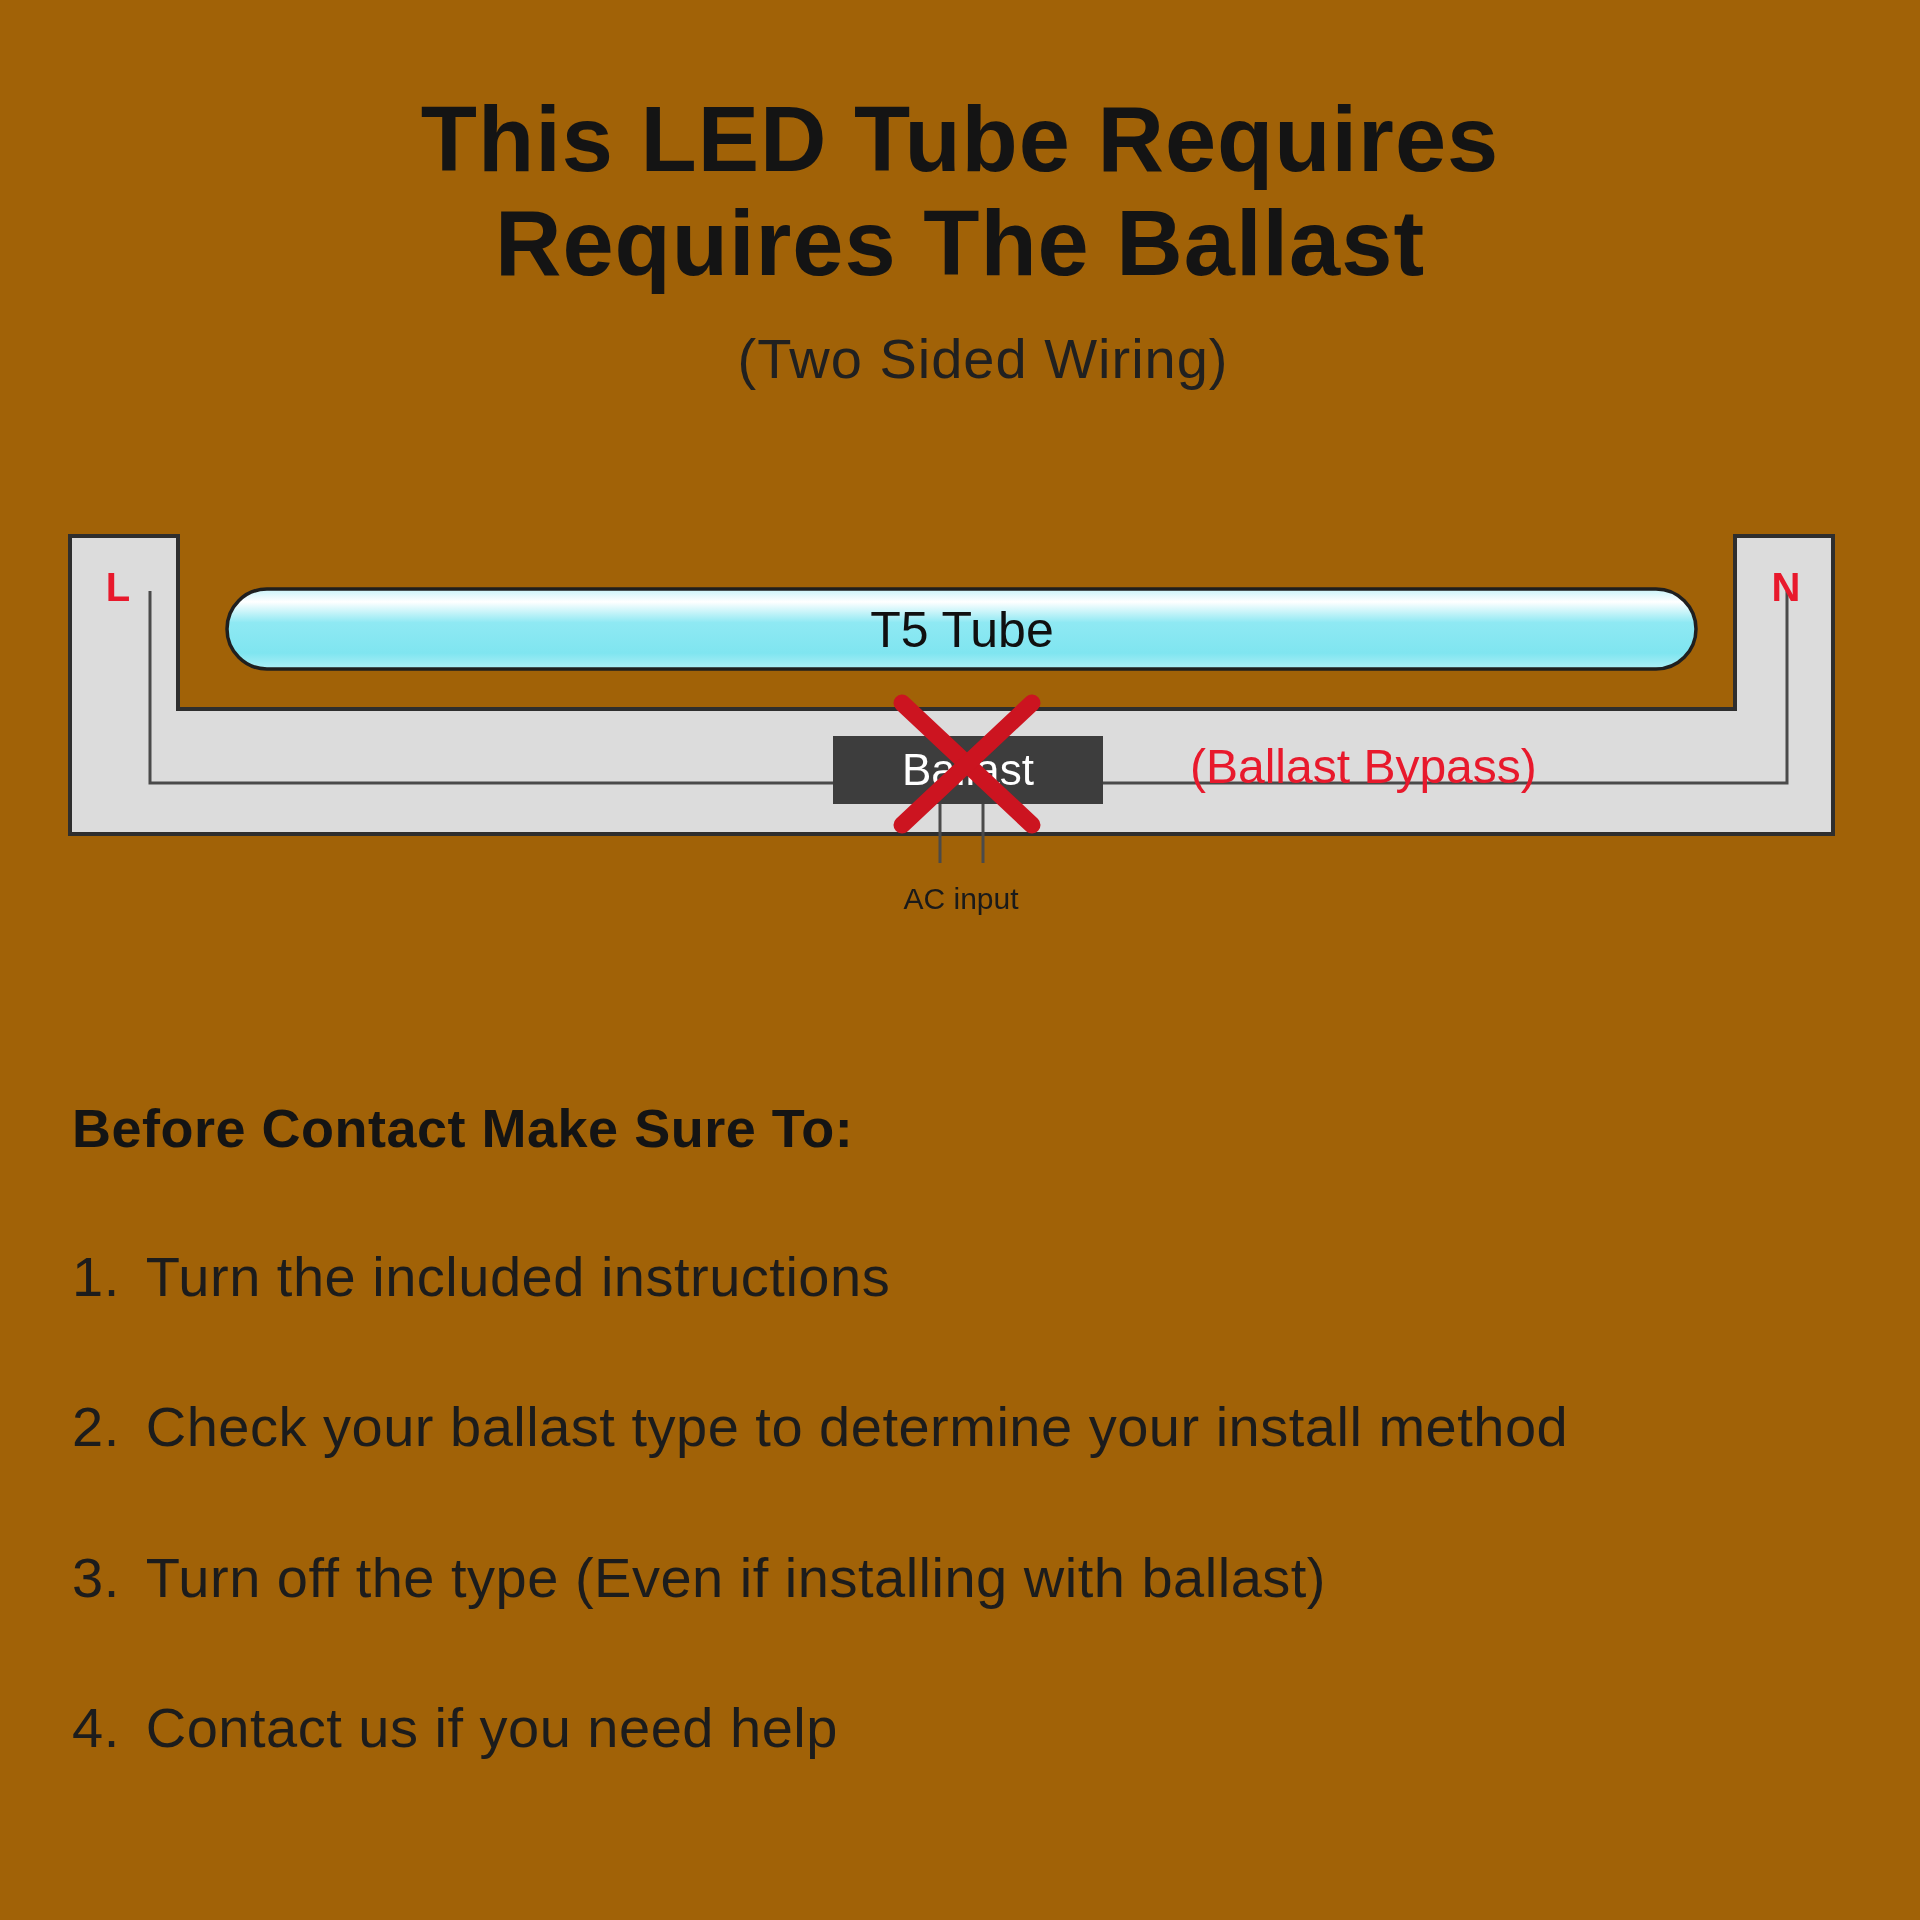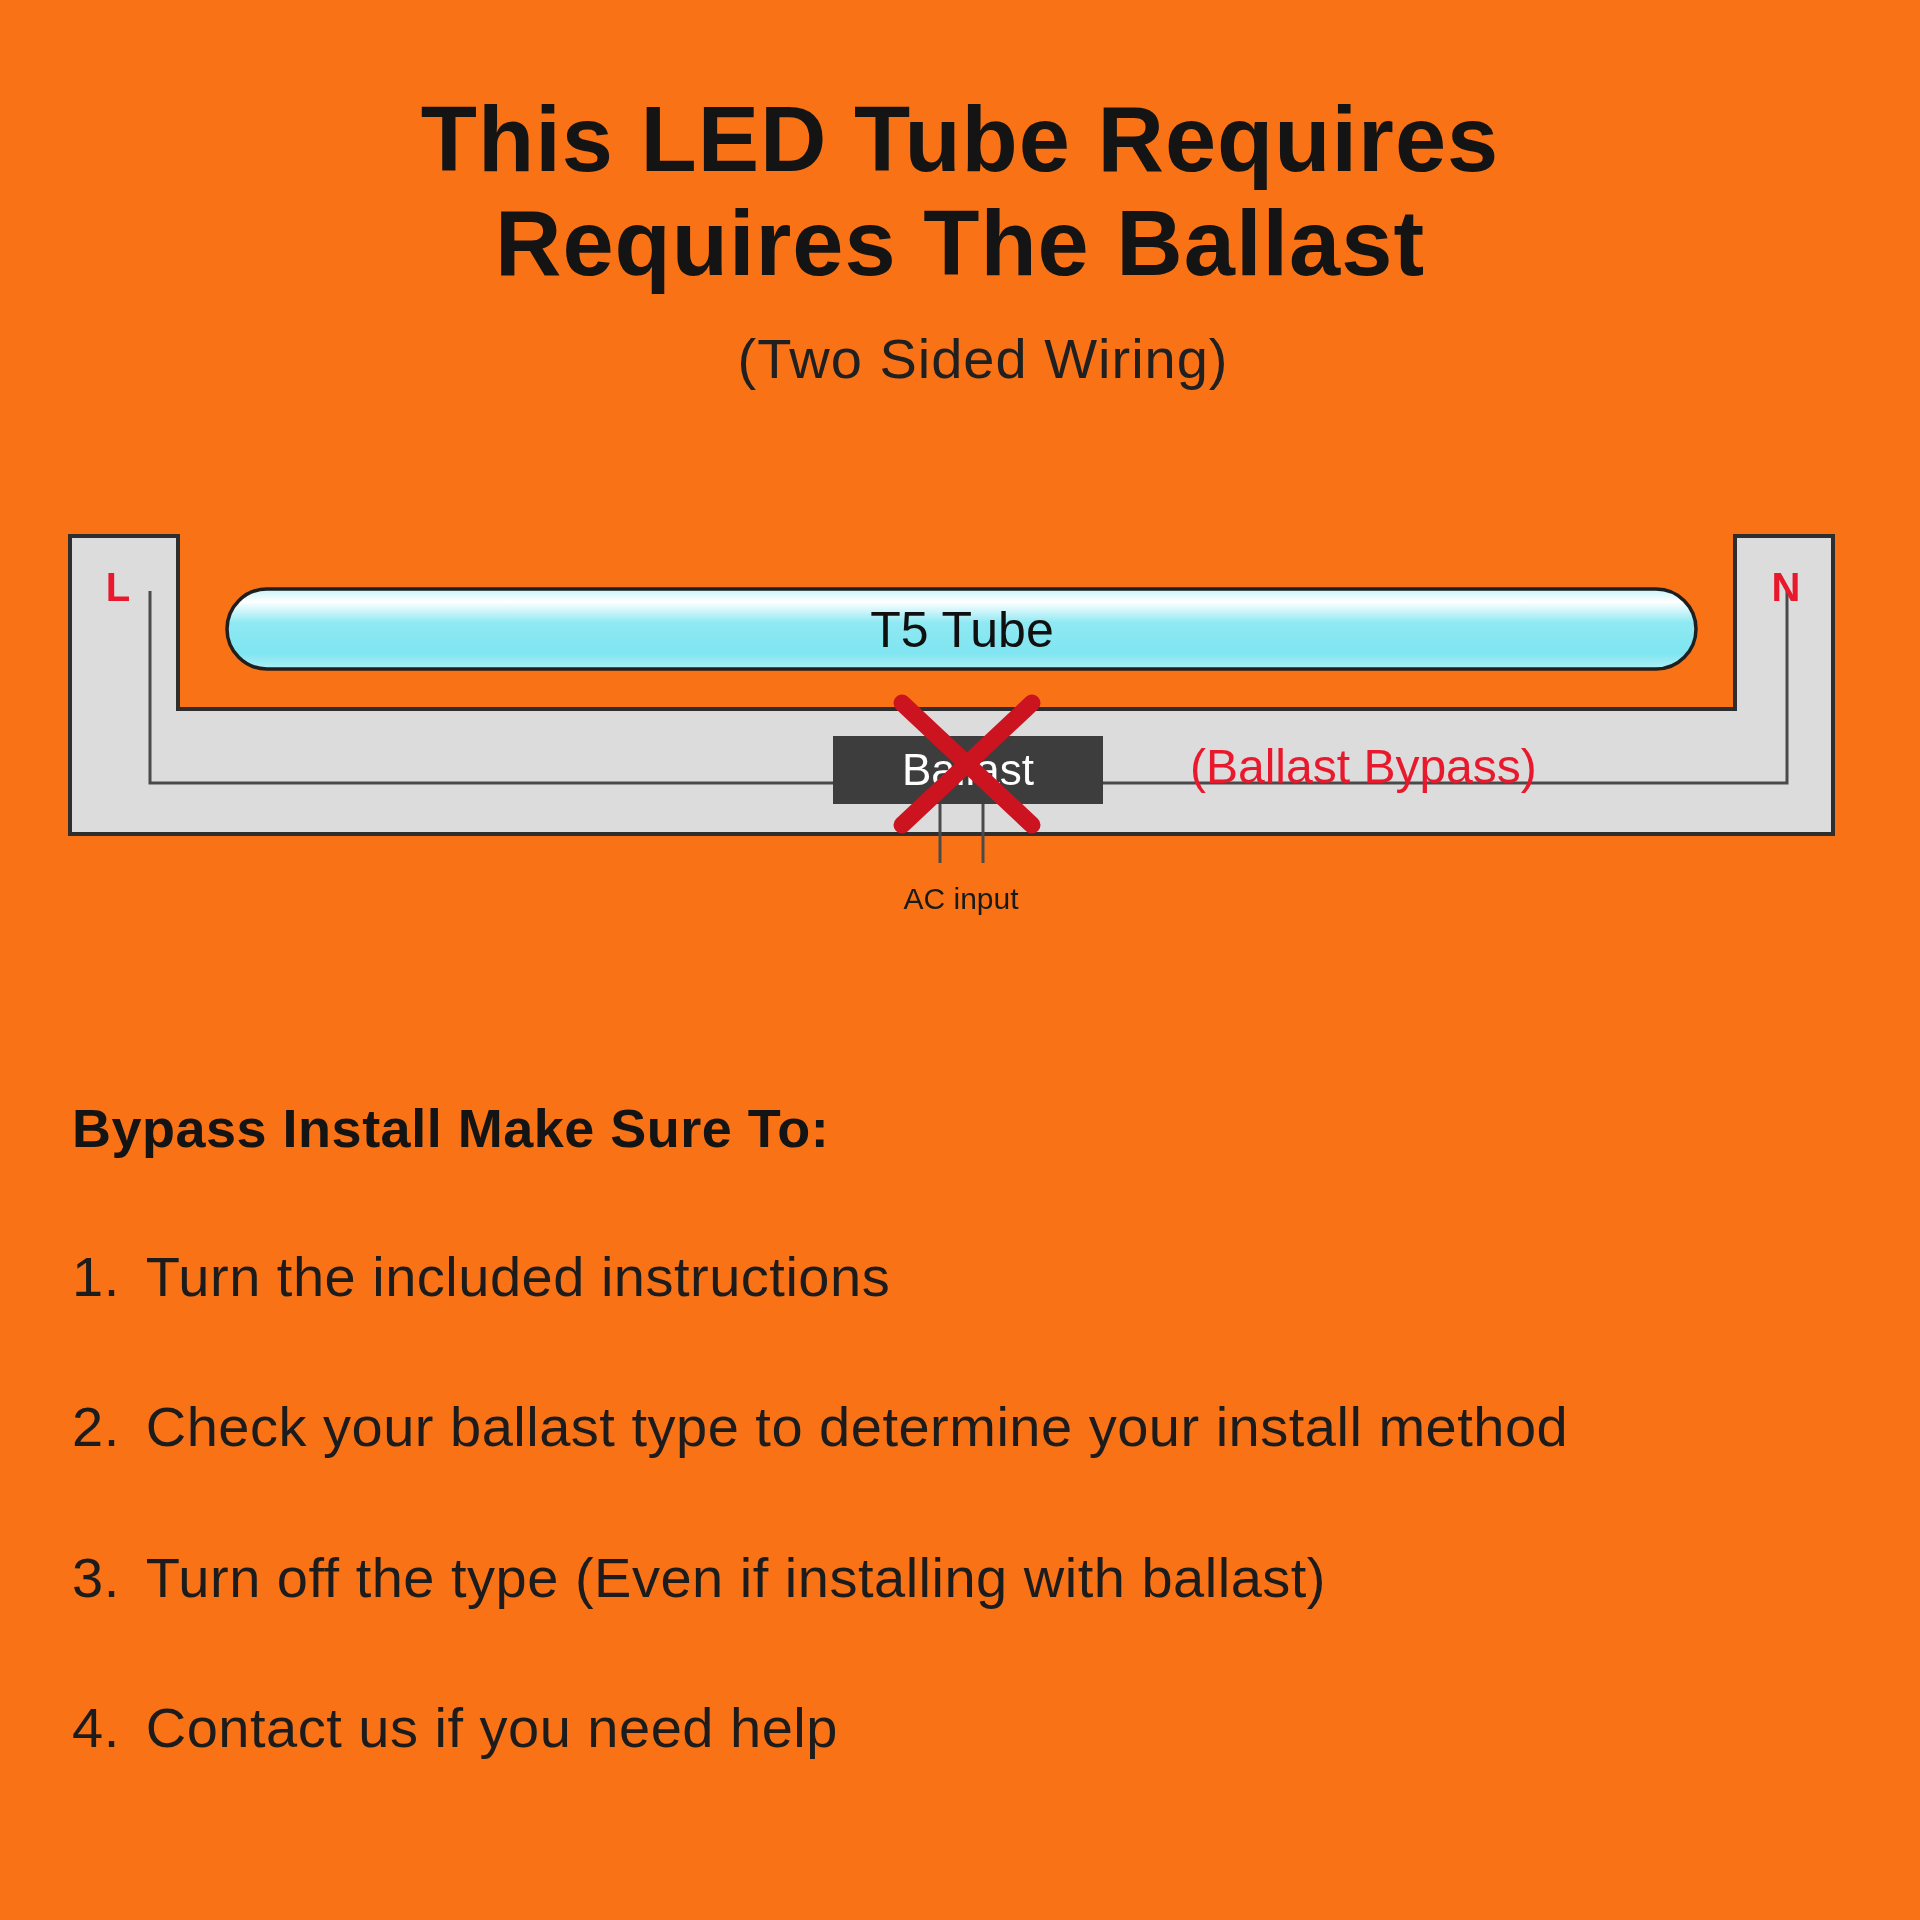--- a/index.html
+++ b/index.html
@@ -2,21 +2,21 @@
 <html><head>
 <meta charset="utf-8">
 <style>
   * { margin:0; padding:0; box-sizing:border-box; }
   html, body {
     width:1920px; height:1920px;
     background:#ffffff;
     font-family:"Liberation Sans","DejaVu Sans",sans-serif;
     color:#1a1a1a;
   }
-  .page { position:relative; width:1920px; height:1920px; overflow:hidden; background:#f97316; }
+  .page { position:relative; width:1920px; height:1920px; overflow:hidden; background:#a16207; }
 
   .title-block { padding-top:88px; text-align:center; }
   .title-line {
     font-size:92px; font-weight:700; line-height:1.13; color:#141414;
     letter-spacing:1px;
   }
   .subtitle {
     margin-top:30px; font-size:56px; font-weight:400; color:#202020;
     letter-spacing:1px;
     margin-left:46px;
@@ -78,21 +78,21 @@
         <line x1="1032" y1="182" x2="902" y2="304"></line>
       </g>
 
       <text x="1190" y="262" font-size="48" fill="#e8192c" text-anchor="start">(Ballast Bypass)</text>
 
       <text x="961" y="388" font-size="30" fill="#1a1a1a" text-anchor="middle">AC input</text>
     </svg>
   </div>
 
   <div class="checklist">
-    <h2 class="checklist-heading">Bypass Install Make Sure To:</h2>
+    <h2 class="checklist-heading">Before Contact Make Sure To:</h2>
 
     <div class="check-item">
       <span class="num">1.</span>
       <span class="txt">Turn the included instructions</span>
     </div>
     <div class="check-item">
       <span class="num">2.</span>
       <span class="txt">Check your ballast type to determine your install method</span>
     </div>
     <div class="check-item">

